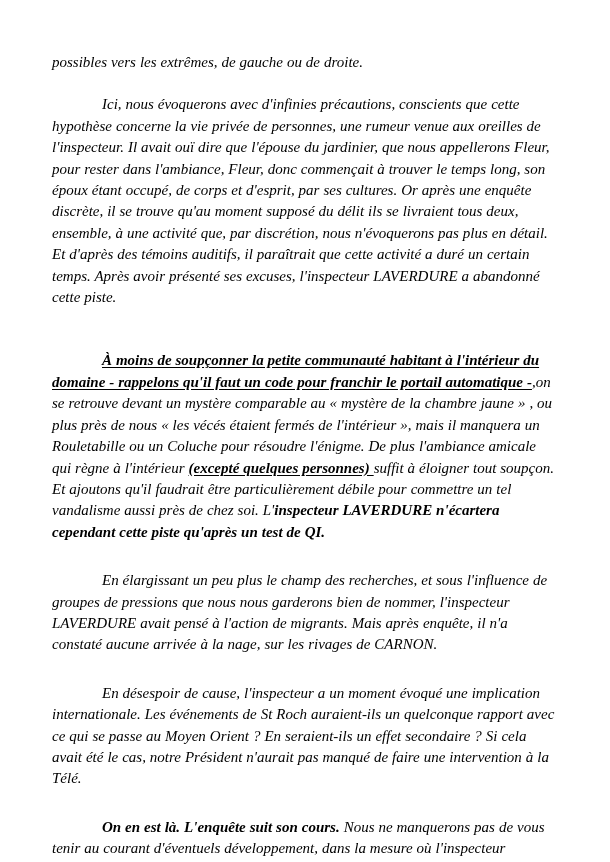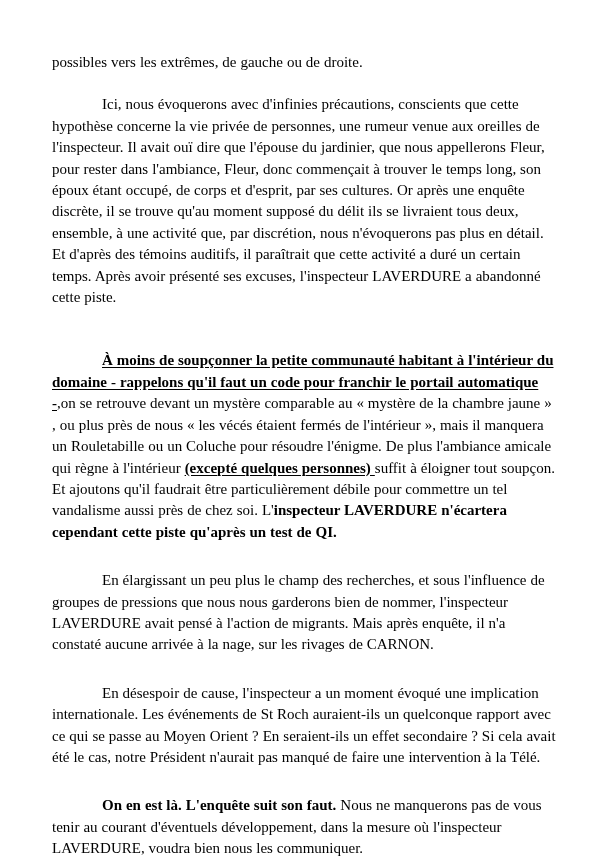--- a/index.html
+++ b/index.html
@@ -26,20 +26,21 @@
   }
   .doc-body {
     width: 506px;
   }
   p.para {
     margin: 0;
     font-size: 15px;
     line-height: 21.4px;
     text-align: left;
     word-spacing: 0.2px;
+    font-style: italic;
   }
   .indent {
     display: inline-block;
     width: 50px;
   }
   b.b {
     font-weight: bold;
   }
   .bu {
     font-weight: bold;
@@ -71,16 +72,16 @@
     <div class="gap-md"></div>
 
     <p class="para"><span class="indent"></span><span>En élargissant un peu plus le champ des recherches, et sous l'influence de groupes de pressions que nous nous garderons bien de nommer, l'inspecteur LAVERDURE avait pensé à l'action de migrants. Mais après enquête, il n'a constaté aucune arrivée à la nage, sur les rivages de CARNON.</span></p>
 
     <div class="gap-md"></div>
 
     <p class="para"><span class="indent"></span><span>En désespoir de cause, l'inspecteur a un moment évoqué une implication internationale. Les événements de St Roch auraient-ils un quelconque rapport avec ce qui se passe au Moyen Orient ? En seraient-ils un effet secondaire ? Si cela avait été le cas, notre Président n'aurait pas manqué de faire une intervention à la Télé.</span></p>
 
     <div class="gap-md"></div>
 
-    <p class="para"><span class="indent"></span><b class="b">On en est là. L'enquête suit son faut.</b><span> Nous ne manquerons pas de vous tenir au courant d'éventuels développement, dans la mesure où l'inspecteur LAVERDURE,   voudra bien nous les communiquer.</span></p>
+    <p class="para"><span class="indent"></span><b class="b">On en est là. L'enquête suit son cours.</b><span> Nous ne manquerons pas de vous tenir au courant d'éventuels développement, dans la mesure où l'inspecteur LAVERDURE,   voudra bien nous les communiquer.</span></p>
 
   </div>
 </div>
 
 </body></html>

